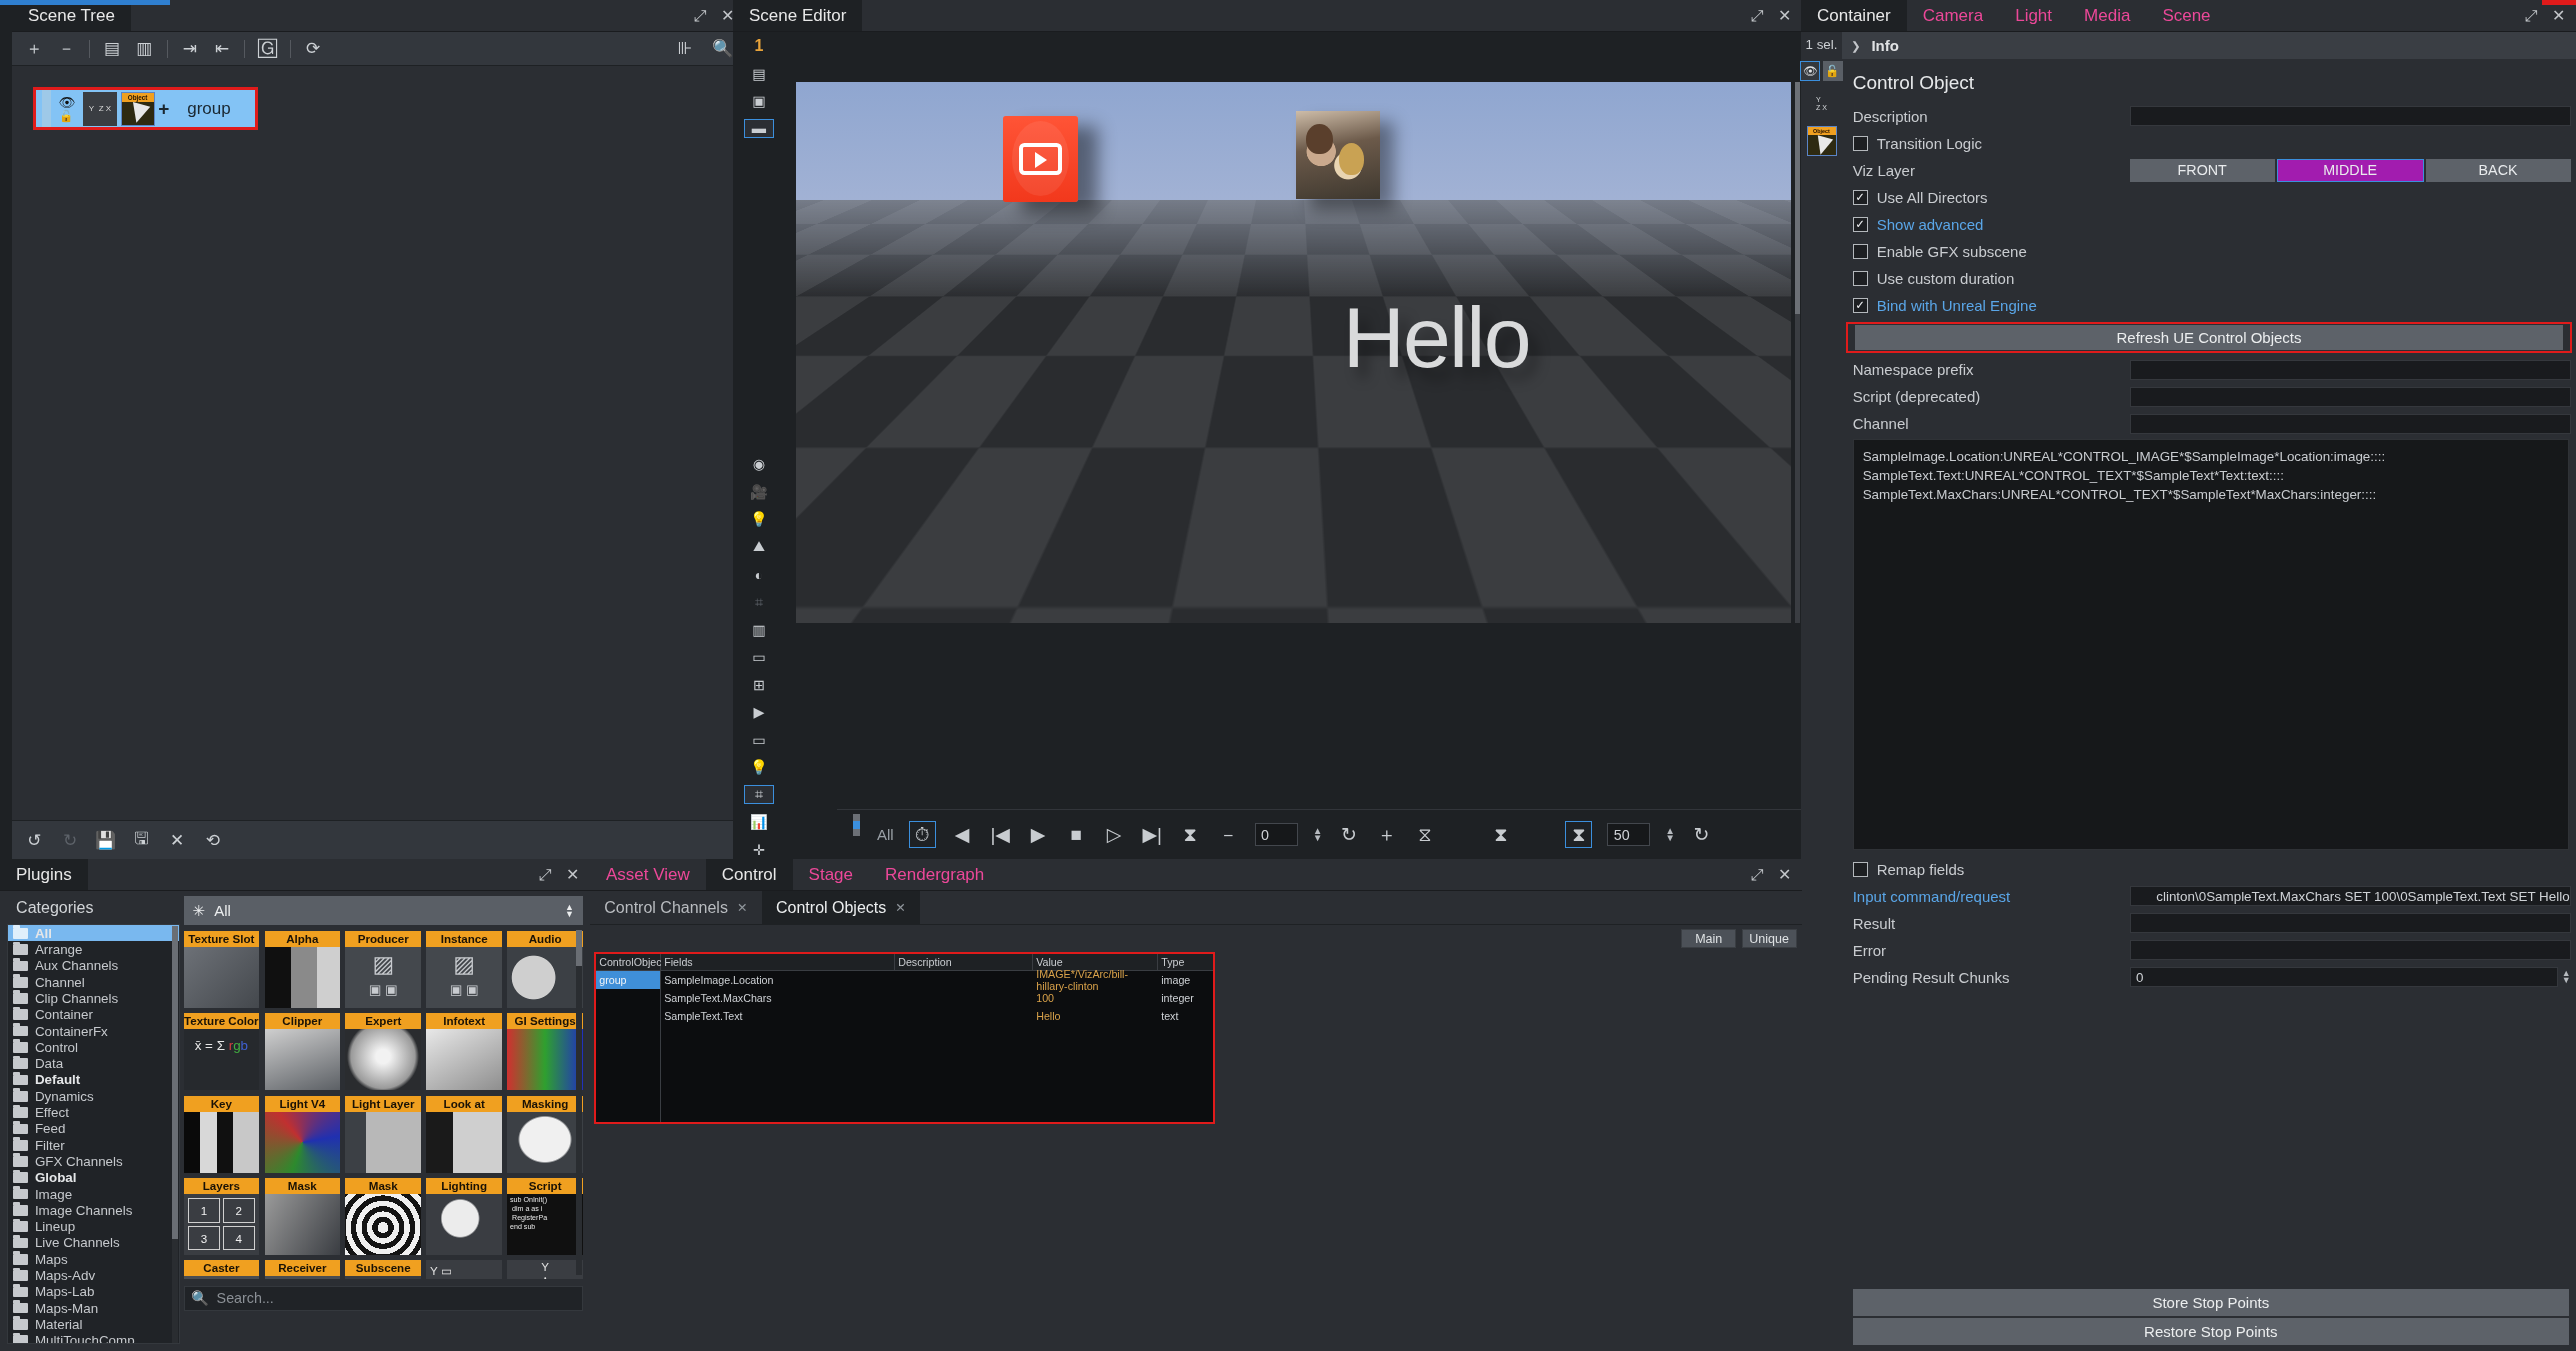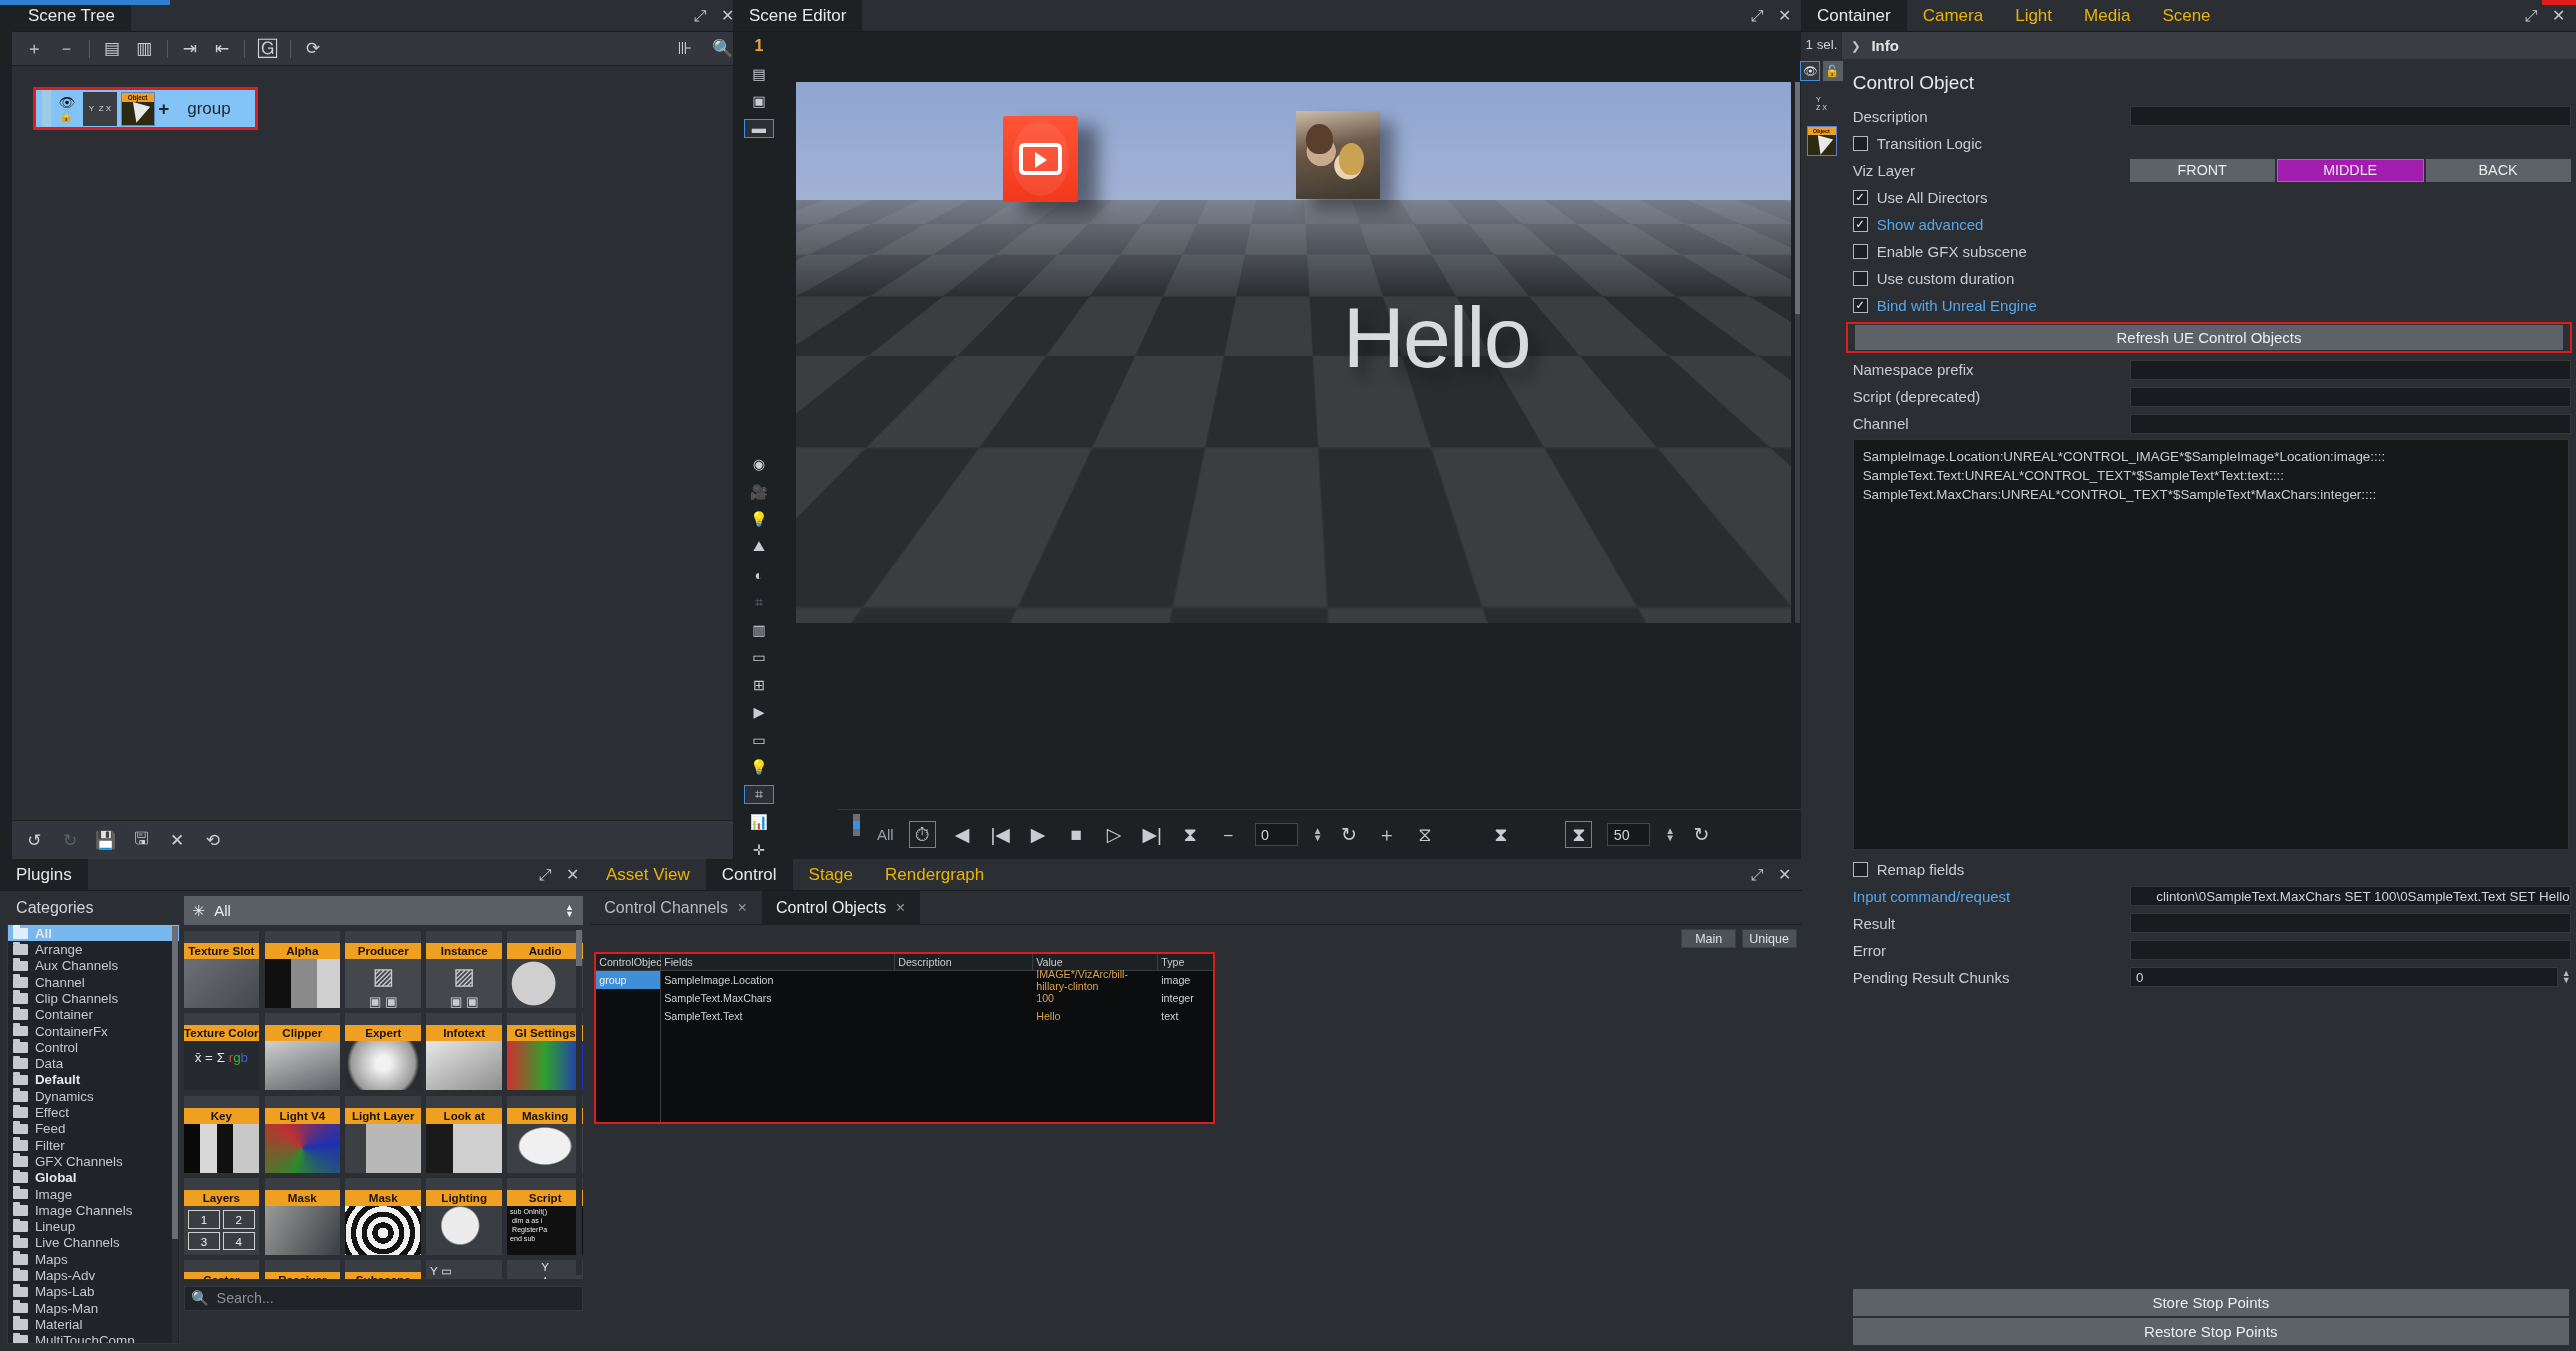--- a/index.html
+++ b/index.html
@@ -15,21 +15,21 @@
 
   
   .panel { position: absolute; background: #2b2e33; }
   .tabbar {
     display: flex; align-items: stretch;
     background: #2b2e33; height: 32px;
     border-bottom: 0.9px solid #1a1c1f;
   }
   .tab {
     display: flex; align-items: center; padding: 0 16px;
-    font-size: 17px; color: #eab308; cursor: default;
+    font-size: 17px; color: #ec4899; cursor: default;
     background: transparent;
   }
   .tab.active { background: #1e2124; color: #e8e8e8; }
   .tb-icons { margin-left: auto; display: flex; align-items: center; gap: 14.3px; padding-right: 10.7px; }
   .tb-icons span { font-size: 16px; color: #c3c6ca; }
 
   .toolrow {
     display: flex; align-items: center; gap: 12.5px;
     height: 34px; padding: 0 12.5px;
     background: #33373d; border-bottom: 0.9px solid #1e2124;
@@ -263,21 +263,21 @@
   .grid-hdr .spin { margin-left:auto; display:flex; flex-direction:column; line-height:7.1px; font-size:9px;}
   .plug-grid {
     display:grid; grid-template-columns: repeat(5, 1fr); gap:5.4px;
     margin-top:5.4px; height:348px; overflow:hidden;
   }
   .plug {
     background:#3a3d42; display:flex; flex-direction:column; height:77px; overflow:hidden;
   }
   .plug .cap {
     background:#f0a020; color:#1a1206; font-size:11.6px; text-align:center;
-    line-height:16px; height:16px; font-weight:bold; white-space:nowrap; overflow:hidden;margin-top:12px;
+    line-height:16px; height:16px; font-weight:bold; white-space:nowrap; overflow:hidden;
   }
   .plug .art { flex:1; position:relative; overflow:hidden; }
   .search-row {
     margin-top:7.1px; height:25px; background:#202327; border:0.9px solid #34383d;
     display:flex; align-items:center; gap:7.1px; padding:0 7.1px; color:#8b9096; font-size:14.3px;
   }
   .search-row .mag { color:#4aa3e0; font-size:14.3px; }
   .grid-scroll { position:absolute; right:8px; top:39px; width:6.3px; height:345px; background:#2a2d31; }
   .grid-scroll i { display:block; width:6.3px; height:36px; background:#6a6e74; }
 

